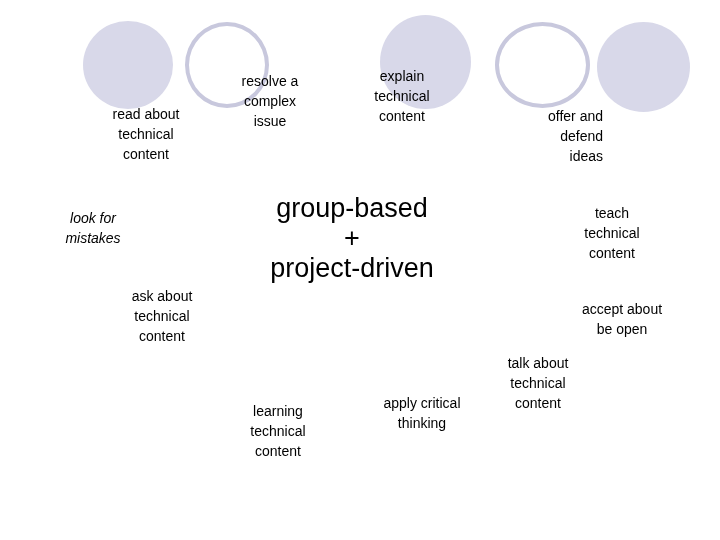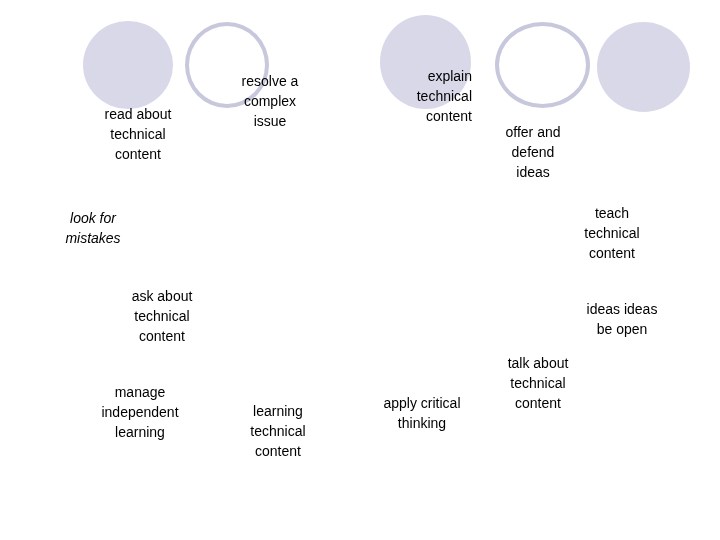--- a/index.html
+++ b/index.html
@@ -53,48 +53,48 @@
 <body>
 
 <div class="slide" style="background: rgb(255, 255, 255); color: rgb(0, 0, 0);">
 
   <div class="circle filled" style="left:83px;  top:21px; width:90px; height:88px;"></div>
   <div class="circle outlined" style="left:185px; top:22px; width:84px; height:86px;"></div>
   <div class="circle filled" style="left:380px; top:15px; width:91px; height:94px;"></div>
   <div class="circle outlined" style="left:495px; top:22px; width:95px; height:86px;"></div>
   <div class="circle filled" style="left:597px; top:22px; width:93px; height:90px;"></div>
 
+  <div class="center-text">group-based
++
+project-driven</div>
 
-  <div class="label" style="left:68px;  top:104px;">read about
+  <div class="label" style="left:76px;  top:104px;">read about
 technical
 content</div>
   <div class="label" style="left:200px; top:71px;">resolve a
 complex
 issue</div>
-  <div class="label" style="left:332px; top:66px;text-align:right;">explain
+  <div class="label" style="left:332px; top:66px;">explain
 technical
 content</div>
-  <div class="label" style="left:463px; top:122px;">offer and
+  <div class="label" style="left:463px; top:106px;text-align:right;">offer and
 defend
 ideas</div>
   <div class="label" style="left:23px;  top:208px;font-style:italic;">look for
 mistakes</div>
   <div class="label" style="left:542px; top:203px;">teach
 technical
 content</div>
   <div class="label" style="left:92px;  top:286px;">ask about
 technical
 content</div>
-  <div class="label" style="left:552px; top:299px;">ideas ideas
+  <div class="label" style="left:552px; top:299px;">accept about
 be open</div>
   <div class="label" style="left:468px; top:353px;text-align:center;">talk about
 technical
 content</div>
-  <div class="label" style="left:70px;  top:382px;">manage
-independent
-learning</div>
   <div class="label" style="left:208px; top:401px;">learning
 technical
 content</div>
   <div class="label" style="left:352px; top:393px;">apply critical
 thinking</div>
 
 </div>
 
 </body></html>

